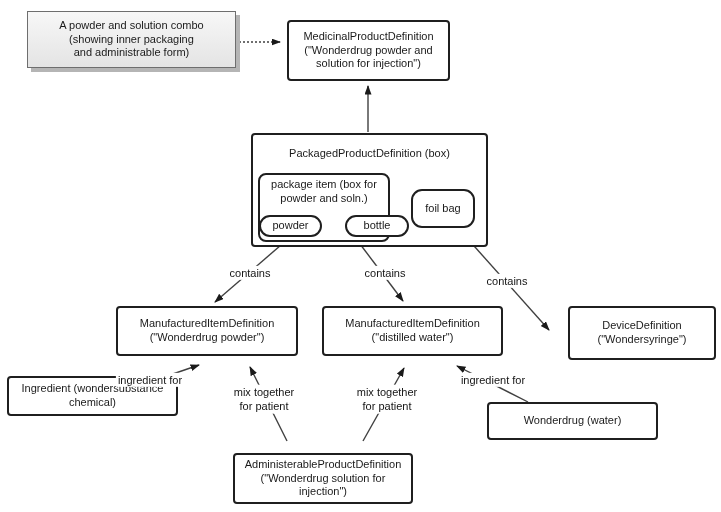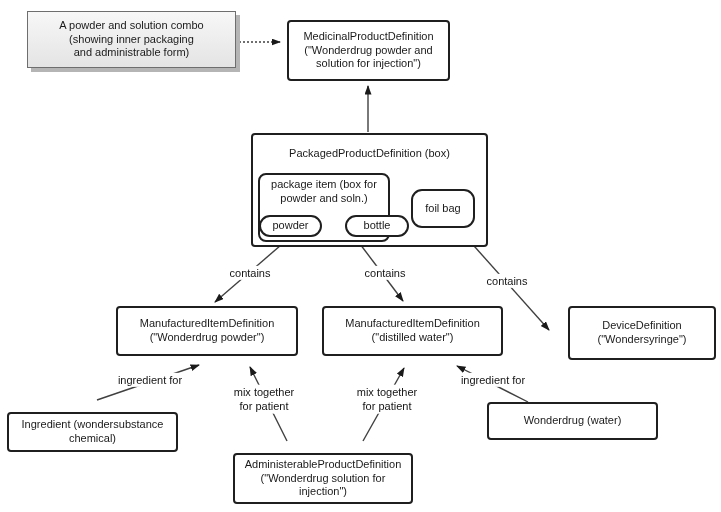--- a/index.html
+++ b/index.html
@@ -71,21 +71,21 @@
 
   <div class="node" style="left:116px;top:306px;width:182px;height:50px;">ManufacturedItemDefinition
 ("Wonderdrug powder")</div>
 
   <div class="node" style="left:322px;top:306px;width:181px;height:50px;">ManufacturedItemDefinition
 ("distilled water")</div>
 
   <div class="node" style="left:568px;top:306px;width:148px;height:54px;">DeviceDefinition
 ("Wondersyringe")</div>
 
-  <div class="node" style="left:7px;top:412px;width:171px;height:40px;">Ingredient (wondersubstance
+  <div class="node" style="left:7px;top:376px;width:171px;height:40px;">Ingredient (wondersubstance
 chemical)</div>
 
   <div class="node" style="left:233px;top:441px;width:180px;height:51px;margin-top:12px;">AdministerableProductDefinition
 ("Wonderdrug solution for
 injection")</div>
 
   <div class="node" style="left:487px;top:402px;width:171px;height:38px;">Wonderdrug (water)</div>
 
   <div class="edge-label" style="left:250px;top:273px;">contains</div>
   <div class="edge-label" style="left:385px;top:273px;">contains</div>

